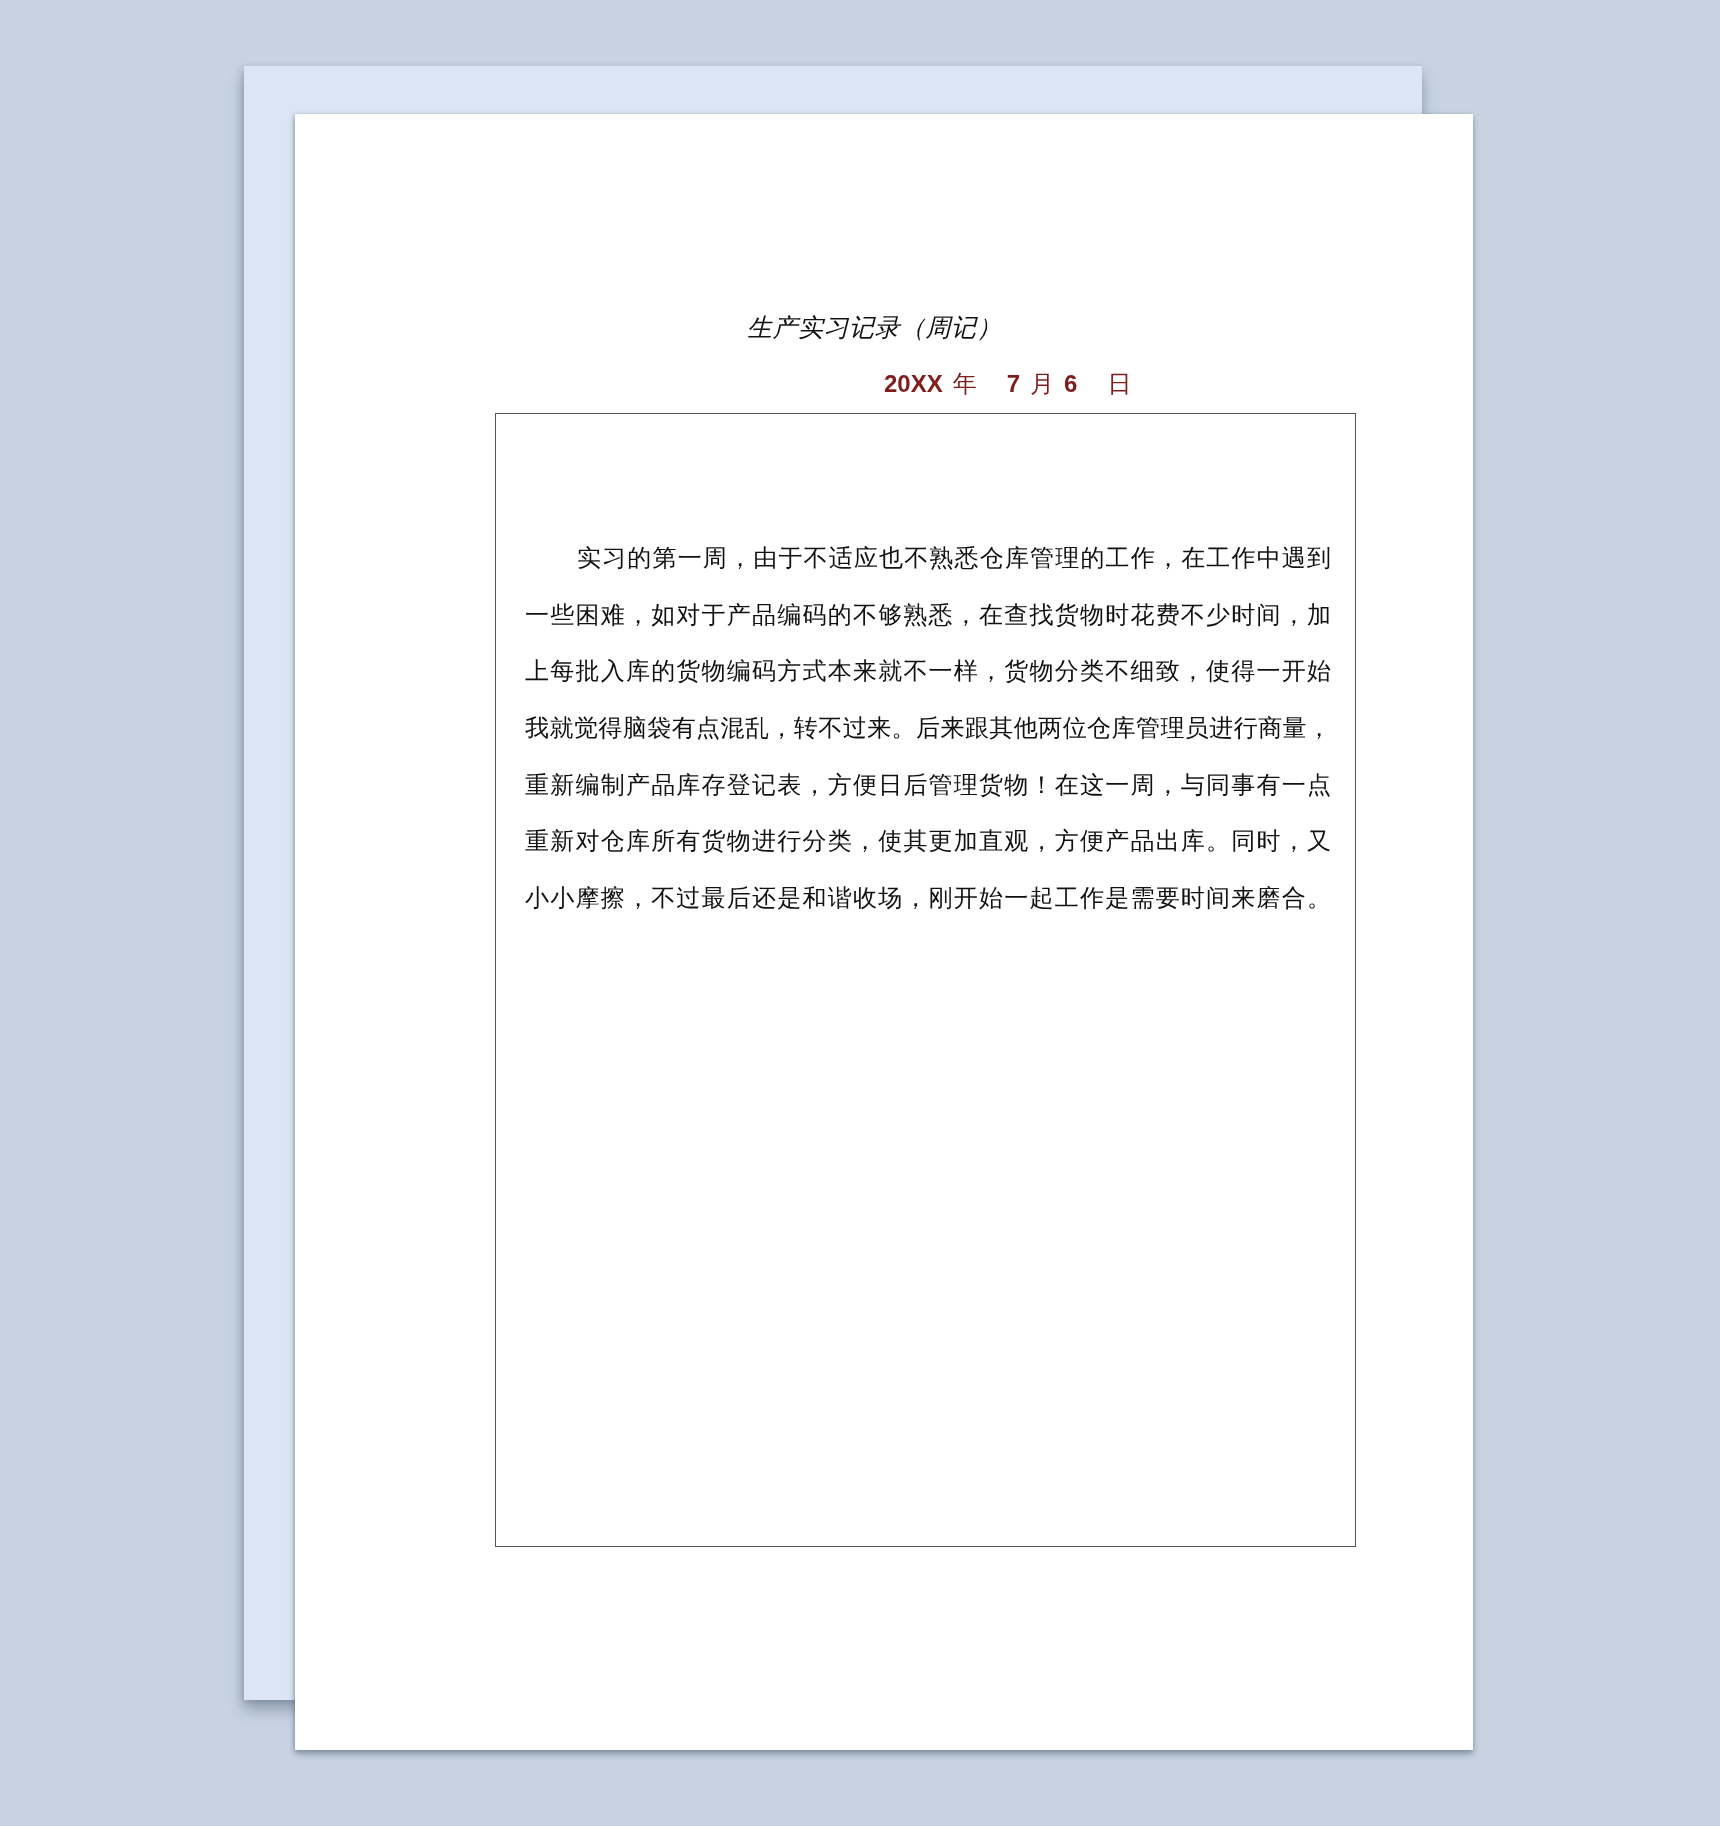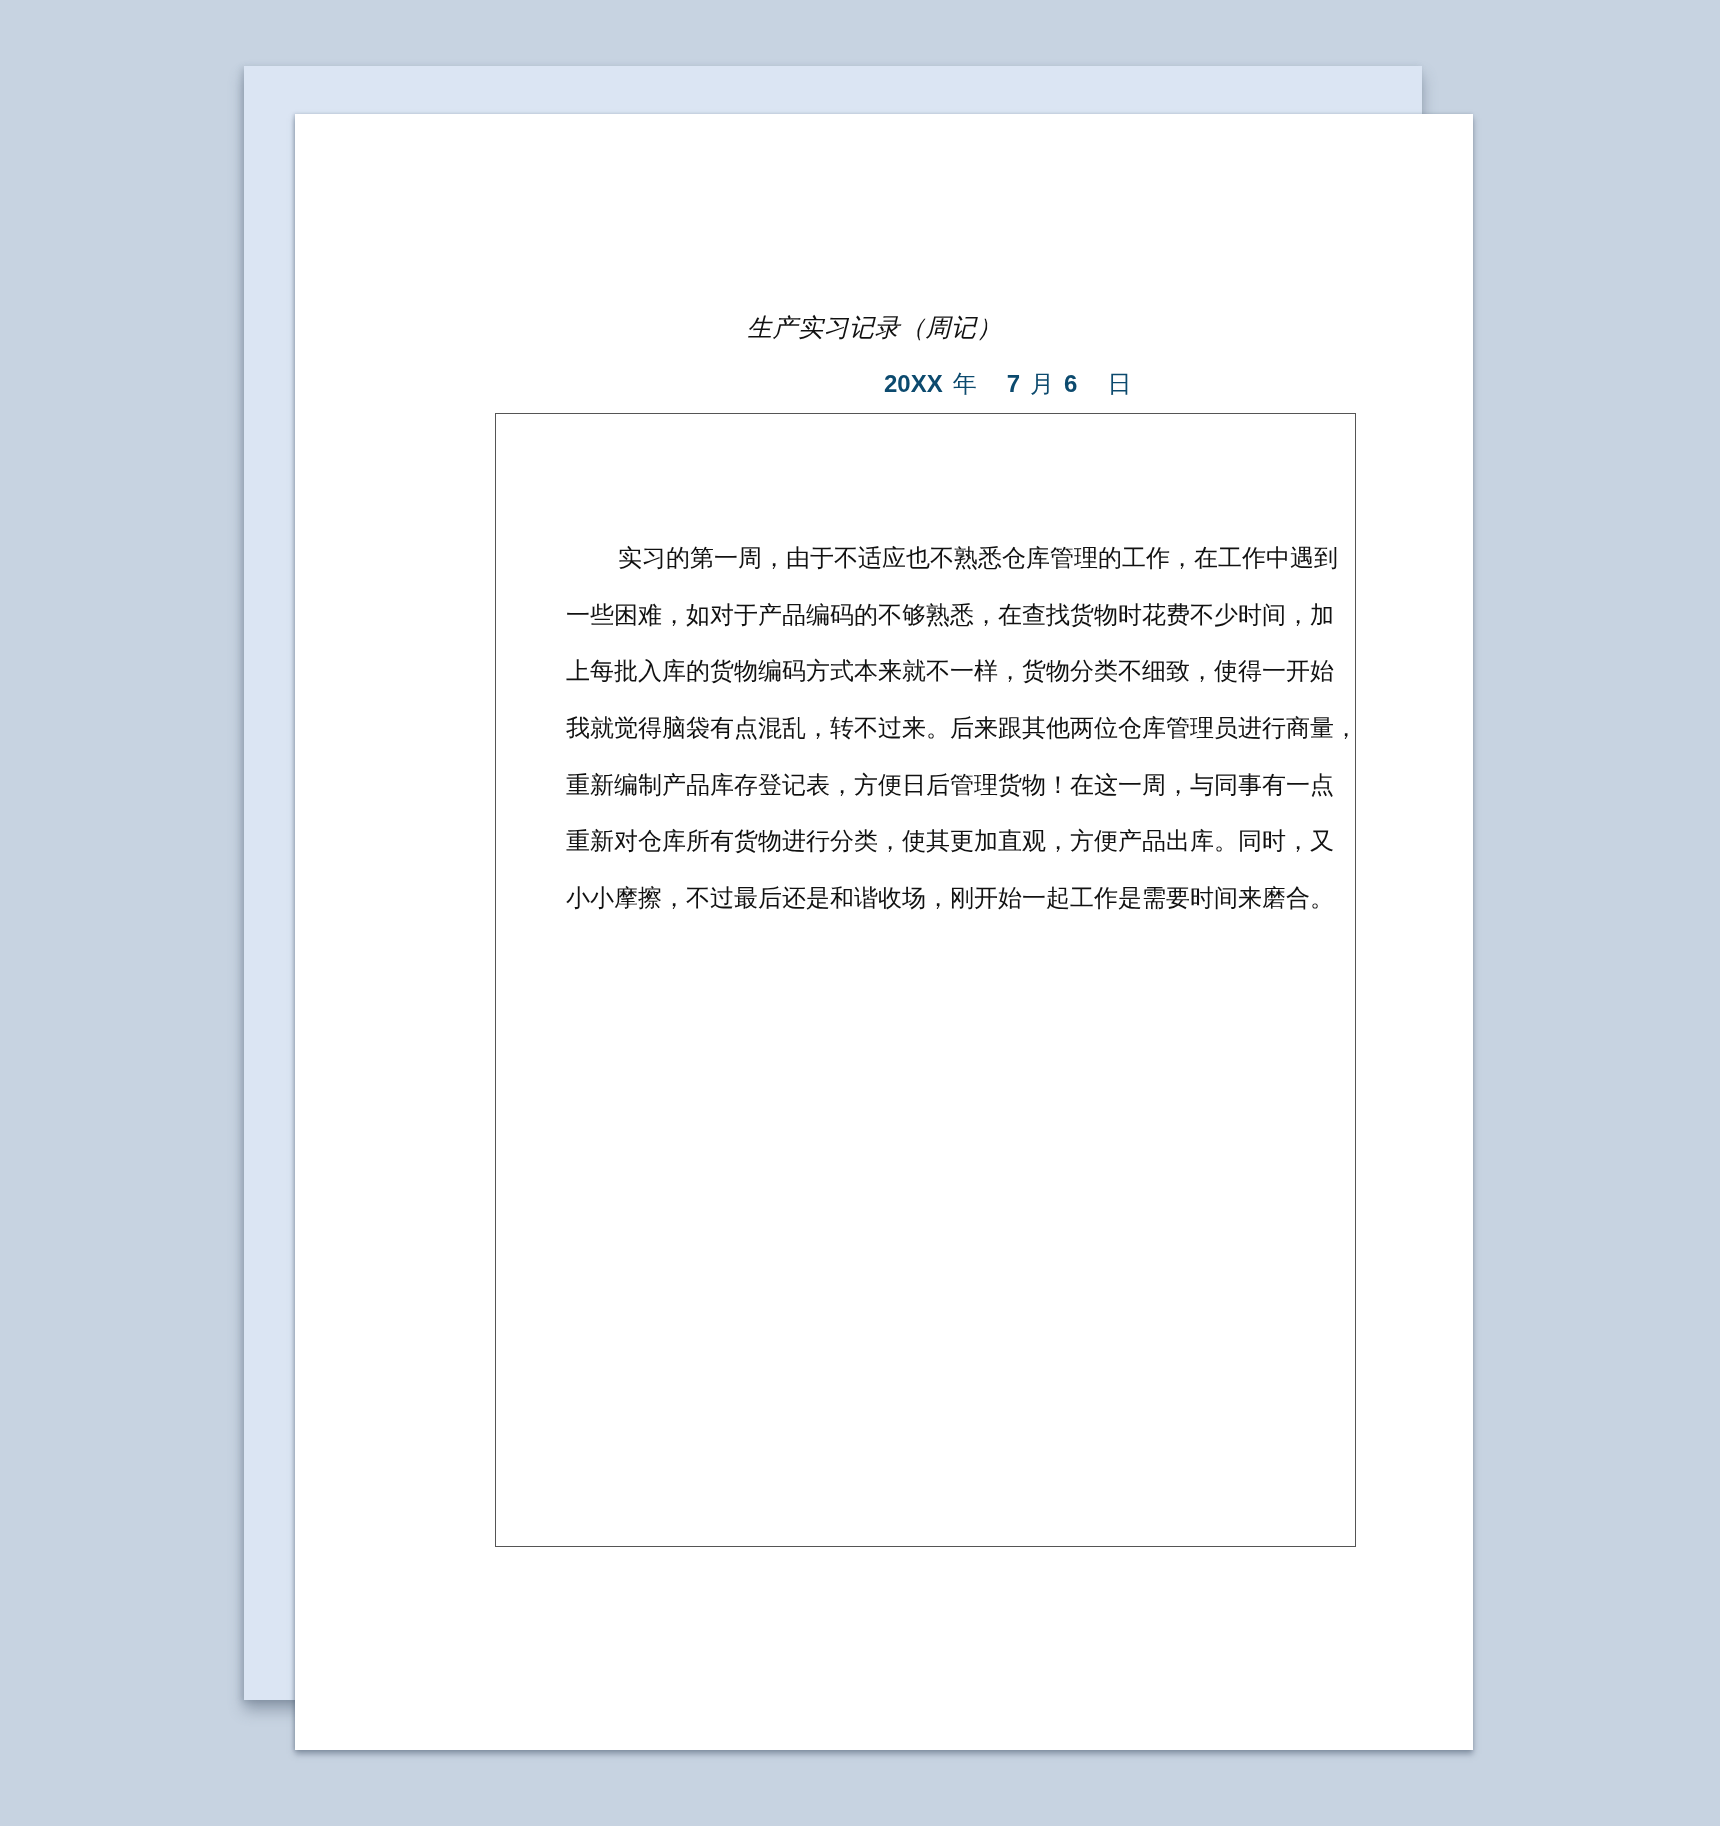--- a/index.html
+++ b/index.html
@@ -32,21 +32,21 @@
       color: #111;
       white-space: nowrap;
       letter-spacing: 0.5px;
       font-style: italic;
     }
     .date-line {
       position: absolute;
       left: 884px; top: 367px;
       font-size: 24px;
       line-height: 34px;
-      color: #0c4a6e;
+      color: #7f1d1d;
       white-space: nowrap;
     }
     .date-line .num {
       font-family: "Liberation Sans", "DejaVu Sans", sans-serif;
       font-weight: bold;
     }
     .date-line .unit { font-weight: normal; }
     .sp1 { display: inline-block; width: 10px; }
     .sp2 { display: inline-block; width: 30px; }
     .content-box {
@@ -63,21 +63,20 @@
       font-size: 24px;
       line-height: 56.7px;
       color: #111;
     }
     .body-text .line {
       display: block;
       white-space: nowrap;
       text-align: justify;
       text-align-last: justify;
       height: 56.7px;
-      margin-left: 41px;
     }
     .body-text .line.first { padding-left: 52px; }
     .body-text .line.last { text-align-last: justify; }
   </style>
 </head>
 <body>
 
 <div class="back-page"></div>
 <div class="front-page"></div>
 

